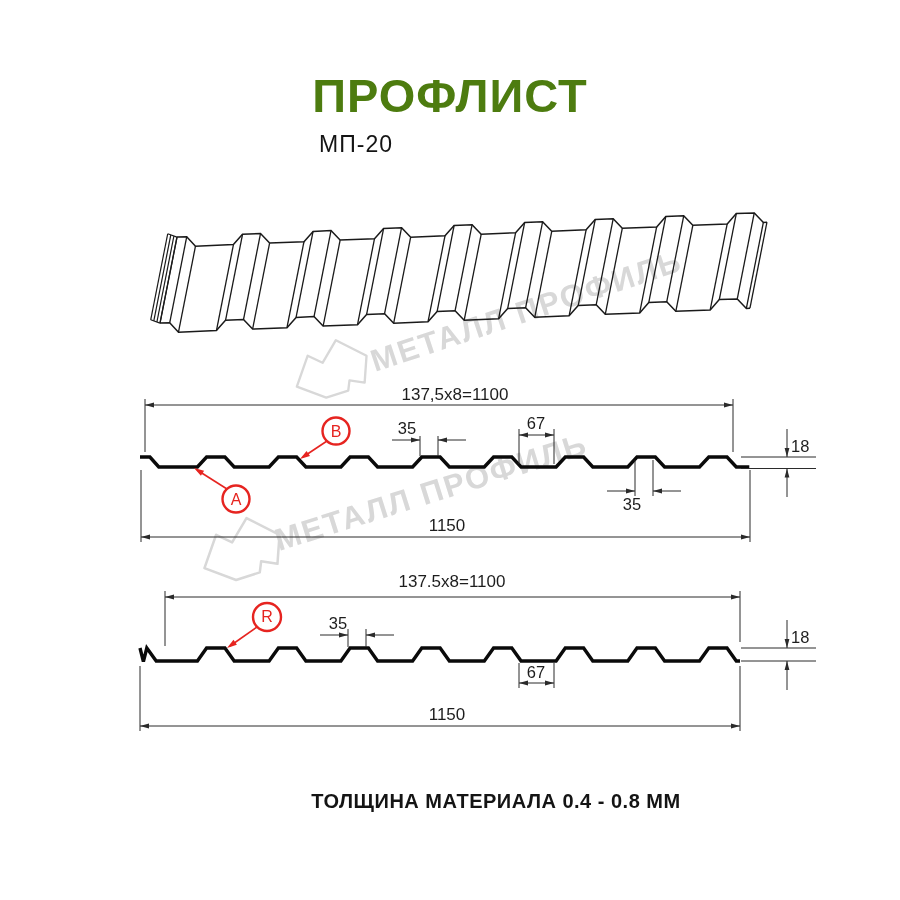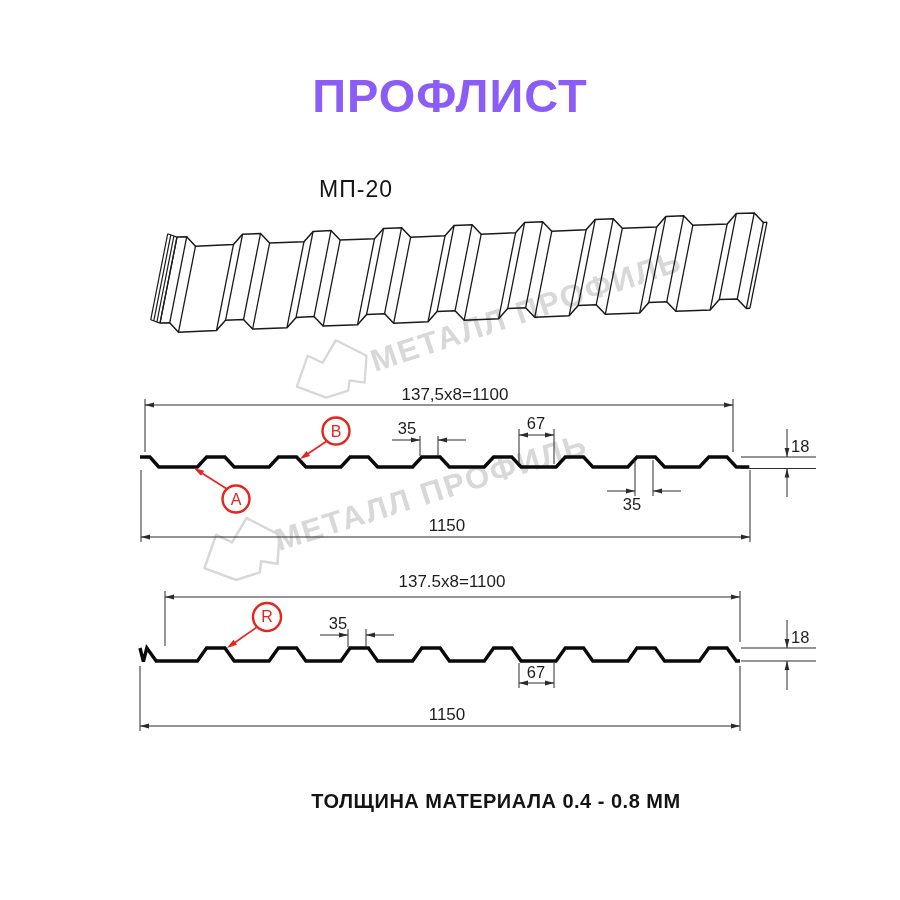--- a/index.html
+++ b/index.html
@@ -1,21 +1,21 @@
 <!DOCTYPE html>
 <html><head>
 <meta charset="utf-8">
 <style>
   html,body{margin:0;padding:0;background:#ffffff;}
   #stage{position:relative;width:900px;height:900px;background:#ffffff;overflow:hidden;
          font-family:"Liberation Sans",sans-serif;}
   .title{position:absolute;left:0;top:68px;width:900px;text-align:center;
-         font-size:47px;font-weight:800;letter-spacing:1px;color:#8b5cf6;}
+         font-size:47px;font-weight:800;letter-spacing:1px;color:#4d7c0f;}
   .subtitle{position:absolute;left:0;top:131px;width:712px;text-align:center;
-         font-size:23px;font-weight:500;letter-spacing:1px;color:#141414;margin-top:45px;}
+         font-size:23px;font-weight:500;letter-spacing:1px;color:#141414;}
   .footer{position:absolute;left:0;top:790px;width:900px;text-align:center;
          font-size:20px;font-weight:600;letter-spacing:0.5px;color:#141414;padding-left:46px;}
   svg{position:absolute;left:0;top:0;}
   svg text{font-family:"Liberation Sans",sans-serif;fill:#1d1d1d;}
   .dimtxt{font-size:16.5px;}
   .dimtxt-big{font-size:17px;}
   .marker-letter{font-size:16px;fill:#e62420;}
   .wmtext{font-size:31px;font-weight:bold;letter-spacing:2px;fill:#d8d8d8;}
 </style>
 </head>

